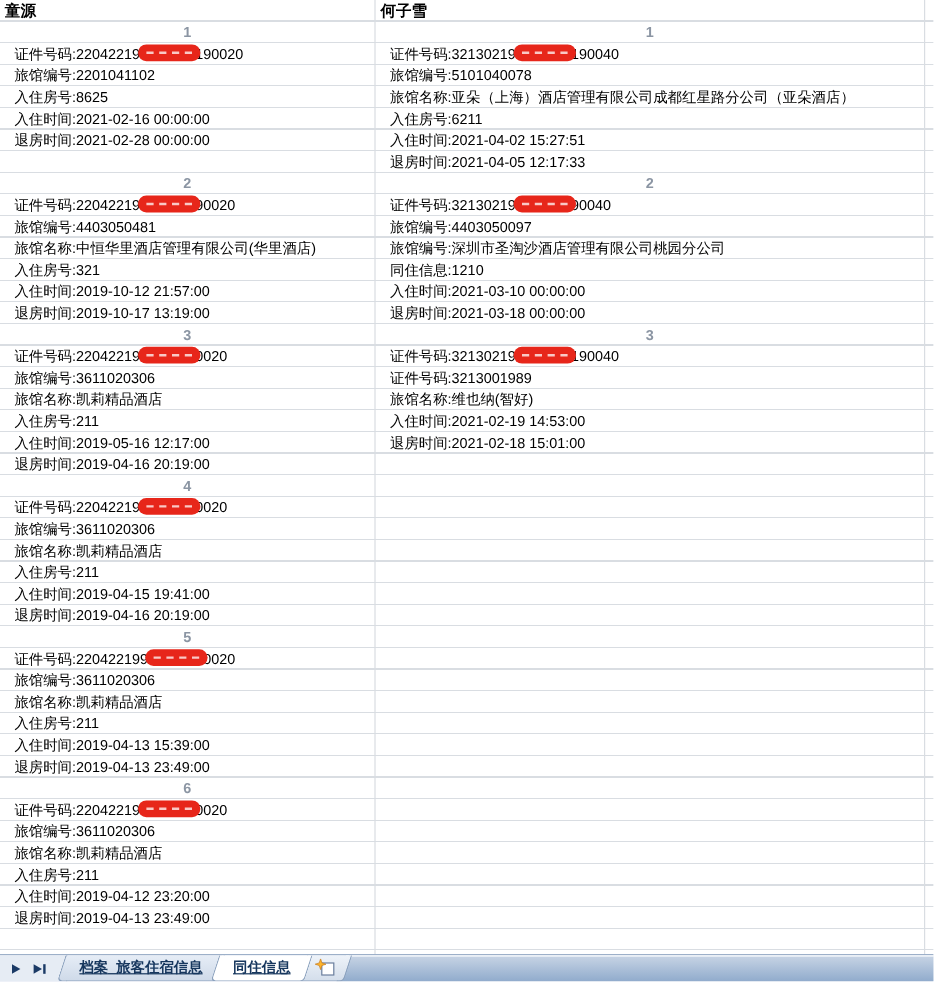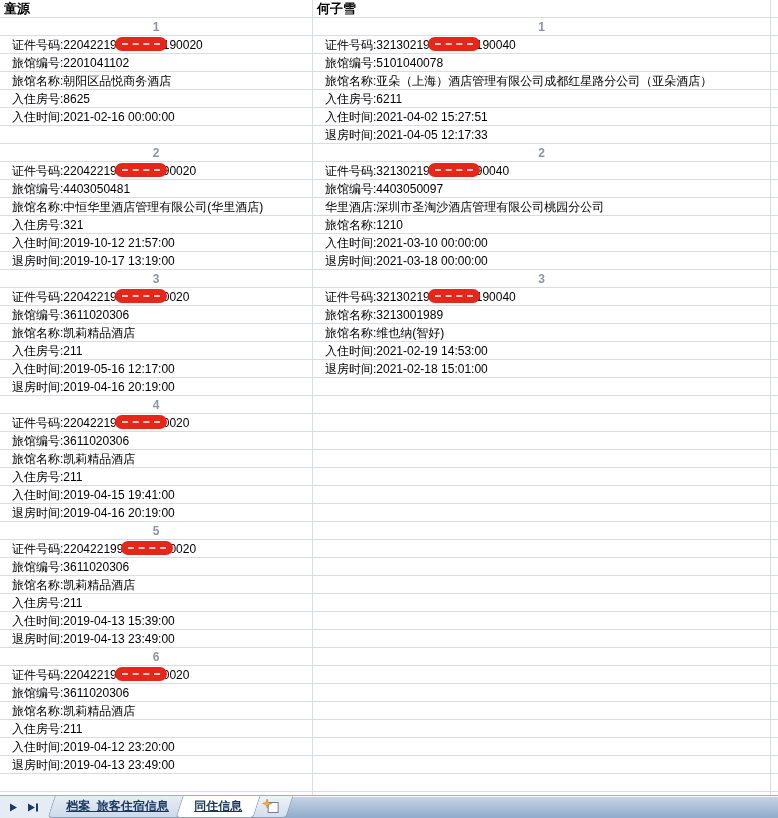--- a/index.html
+++ b/index.html
@@ -94,23 +94,23 @@
   <div class="vline v1"></div>
   <div class="vline v2"></div>
 
   <div class="col col0">
     <div class="person-name">童源</div>
     <div>
         <div class="record" style="top: 18px;">
           <div class="row numrow">1</div>
           <div class="row"><span>证件号码:22042219</span><span class="redact"></span><span>190020</span></div>
           <div class="row">旅馆编号:2201041102</div>
-          <div class="row">旅馆名称:朝阳区品悦商务酒店</div>
           <div class="row">入住房号:8625</div>
           <div class="row">入住时间:2021-02-16 00:00:00</div>
+          <div class="row">退房时间:2021-02-28 00:00:00</div>
         </div>
         <div class="record" style="top: 144px;">
           <div class="row numrow">2</div>
           <div class="row"><span>证件号码:22042219</span><span class="redact"></span><span>90020</span></div>
           <div class="row">旅馆编号:4403050481</div>
           <div class="row">旅馆名称:中恒华里酒店管理有限公司(华里酒店)</div>
           <div class="row">入住房号:321</div>
           <div class="row">入住时间:2019-10-12 21:57:00</div>
           <div class="row">退房时间:2019-10-17 13:19:00</div>
         </div>
@@ -162,29 +162,29 @@
           <div class="row">旅馆编号:5101040078</div>
           <div class="row">旅馆名称:亚朵（上海）酒店管理有限公司成都红星路分公司（亚朵酒店）</div>
           <div class="row">入住房号:6211</div>
           <div class="row">入住时间:2021-04-02 15:27:51</div>
           <div class="row">退房时间:2021-04-05 12:17:33</div>
         </div>
         <div class="record" style="top: 144px;">
           <div class="row numrow">2</div>
           <div class="row"><span>证件号码:32130219</span><span class="redact"></span><span>90040</span></div>
           <div class="row">旅馆编号:4403050097</div>
-          <div class="row">华里酒店:深圳市圣淘沙酒店管理有限公司桃园分公司</div>
-          <div class="row">旅馆名称:1210</div>
+          <div class="row">旅馆编号:深圳市圣淘沙酒店管理有限公司桃园分公司</div>
+          <div class="row">同住信息:1210</div>
           <div class="row">入住时间:2021-03-10 00:00:00</div>
           <div class="row">退房时间:2021-03-18 00:00:00</div>
         </div>
         <div class="record" style="top: 270px;">
           <div class="row numrow">3</div>
           <div class="row"><span>证件号码:32130219</span><span class="redact"></span><span>190040</span></div>
-          <div class="row">旅馆名称:3213001989</div>
+          <div class="row">证件号码:3213001989</div>
           <div class="row">旅馆名称:维也纳(智好)</div>
           <div class="row">入住时间:2021-02-19 14:53:00</div>
           <div class="row">退房时间:2021-02-18 15:01:00</div>
         </div>
       </div>
   </div>
 </div>
 
 <div class="tabbar">
   <div class="nav">

